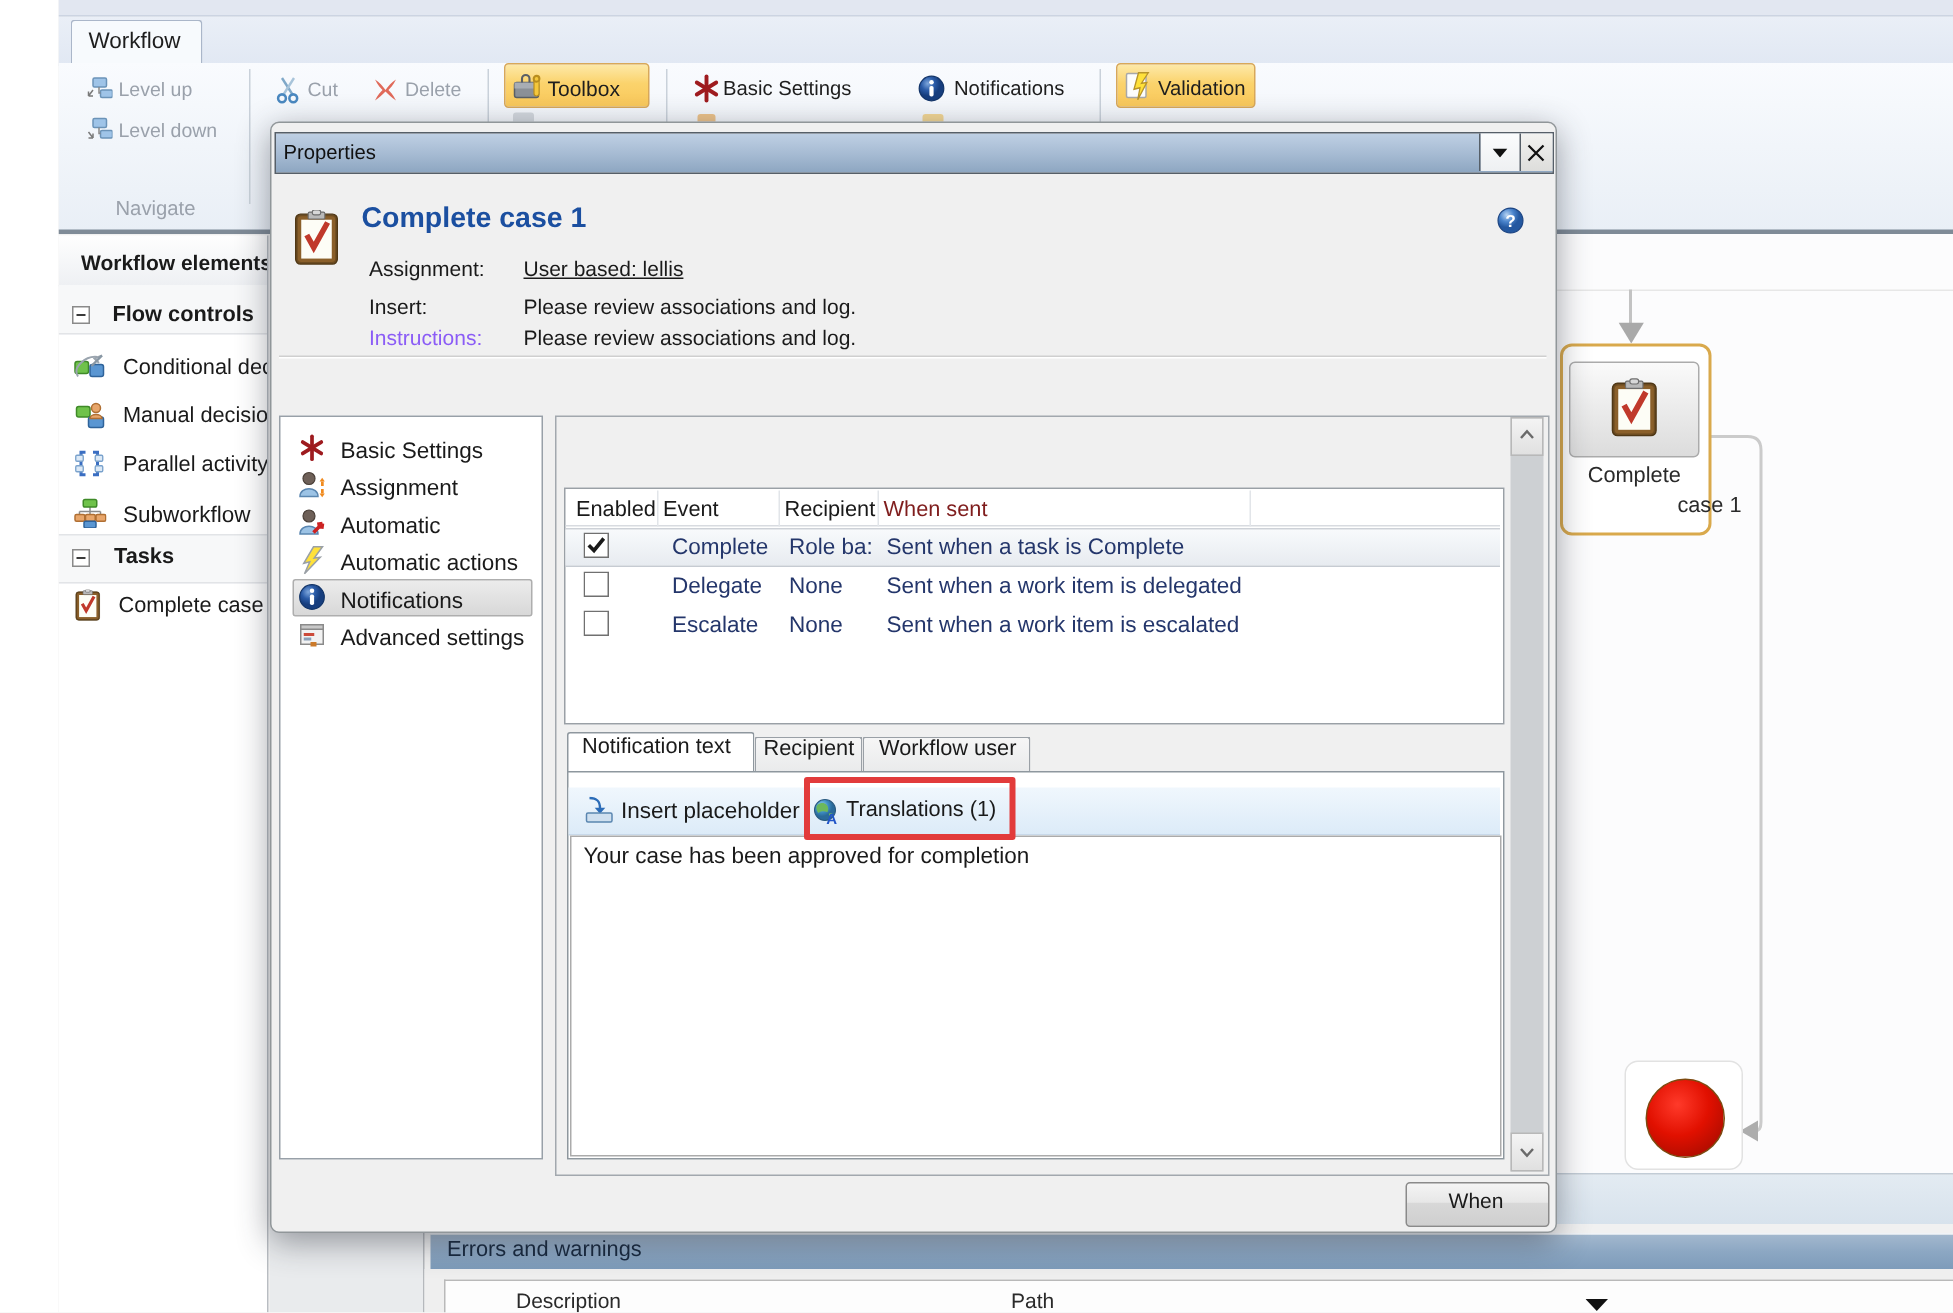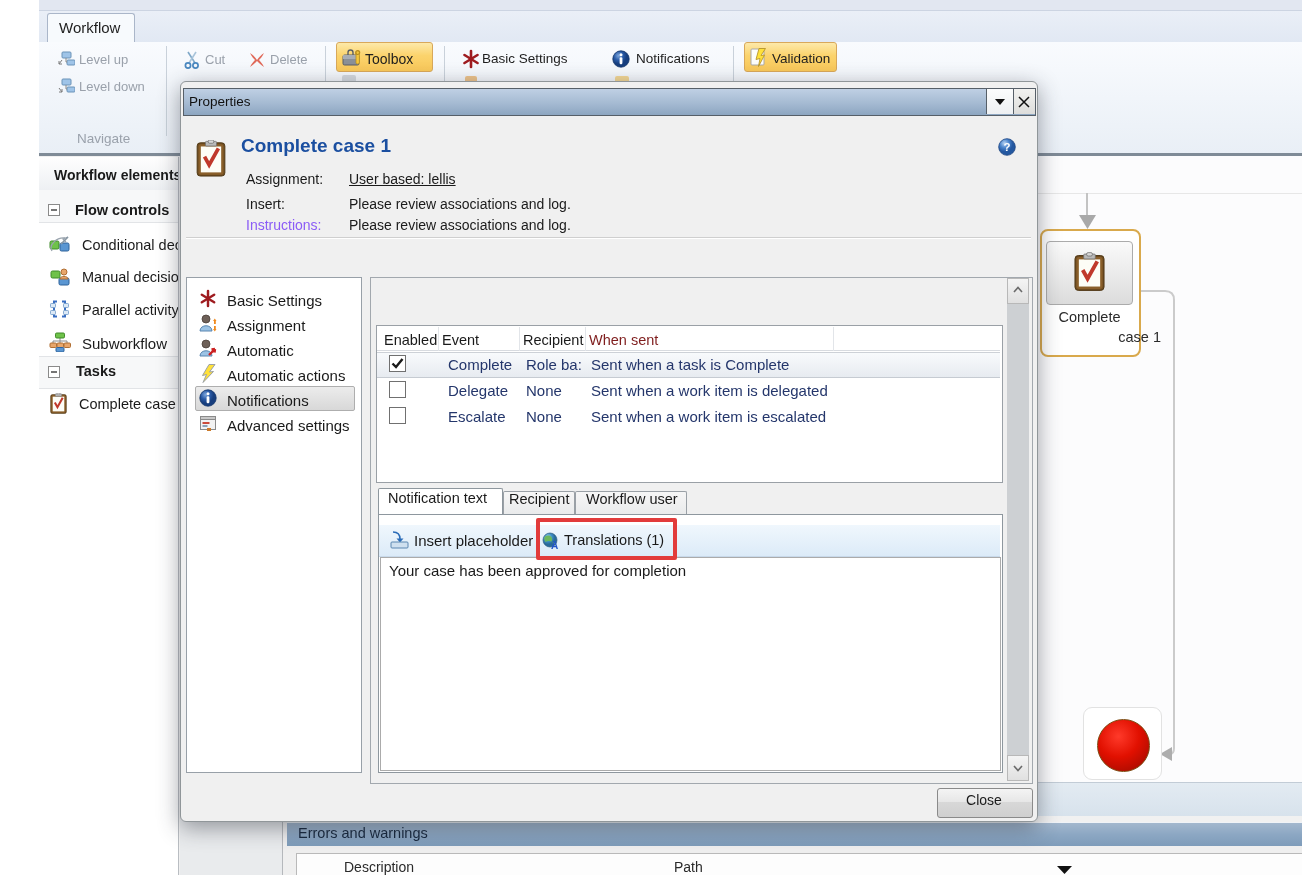--- a/index.html
+++ b/index.html
@@ -372,16 +372,16 @@
     <div class="abs" style="left:826px;top:196px;width:22px;height:26px;background:linear-gradient(#f4f4f4,#e0e0e0);border:1px solid #b8b8b8;box-sizing:border-box;"></div>
     <svg class="abs" style="left:832px;top:204px;" width="10" height="8">
         <path d="M1 6 L5 1.5 L9 6" fill="none" stroke="#6a6a6a" stroke-width="1.6"></path>
       </svg>
     <div class="abs" style="left:826px;top:673px;width:22px;height:26px;background:linear-gradient(#f4f4f4,#e0e0e0);border:1px solid #b8b8b8;box-sizing:border-box;"></div>
     <svg class="abs" style="left:832px;top:682px;" width="10" height="8">
         <path d="M1 2 L5 6.5 L9 2" fill="none" stroke="#6a6a6a" stroke-width="1.6"></path>
       </svg>
 
     <div class="abs" style="left:756px;top:706px;width:94px;height:28px;background:linear-gradient(#f4f4f4,#e7e7e7 45%,#d8d8d8 46%,#cfcfcf);border:1px solid #8a8a8a;border-radius:3px;"></div>
-    <div class="abs txt" style="left:756px;top:710px;width:94px;text-align:center;font-size:14px;color:#1a1a1a;">Close</div>
+    <div class="abs txt" style="left:756px;top:710px;width:94px;text-align:center;font-size:14px;color:#1a1a1a;">When</div>
   </div>
 
 </div>
 
 </body></html>

